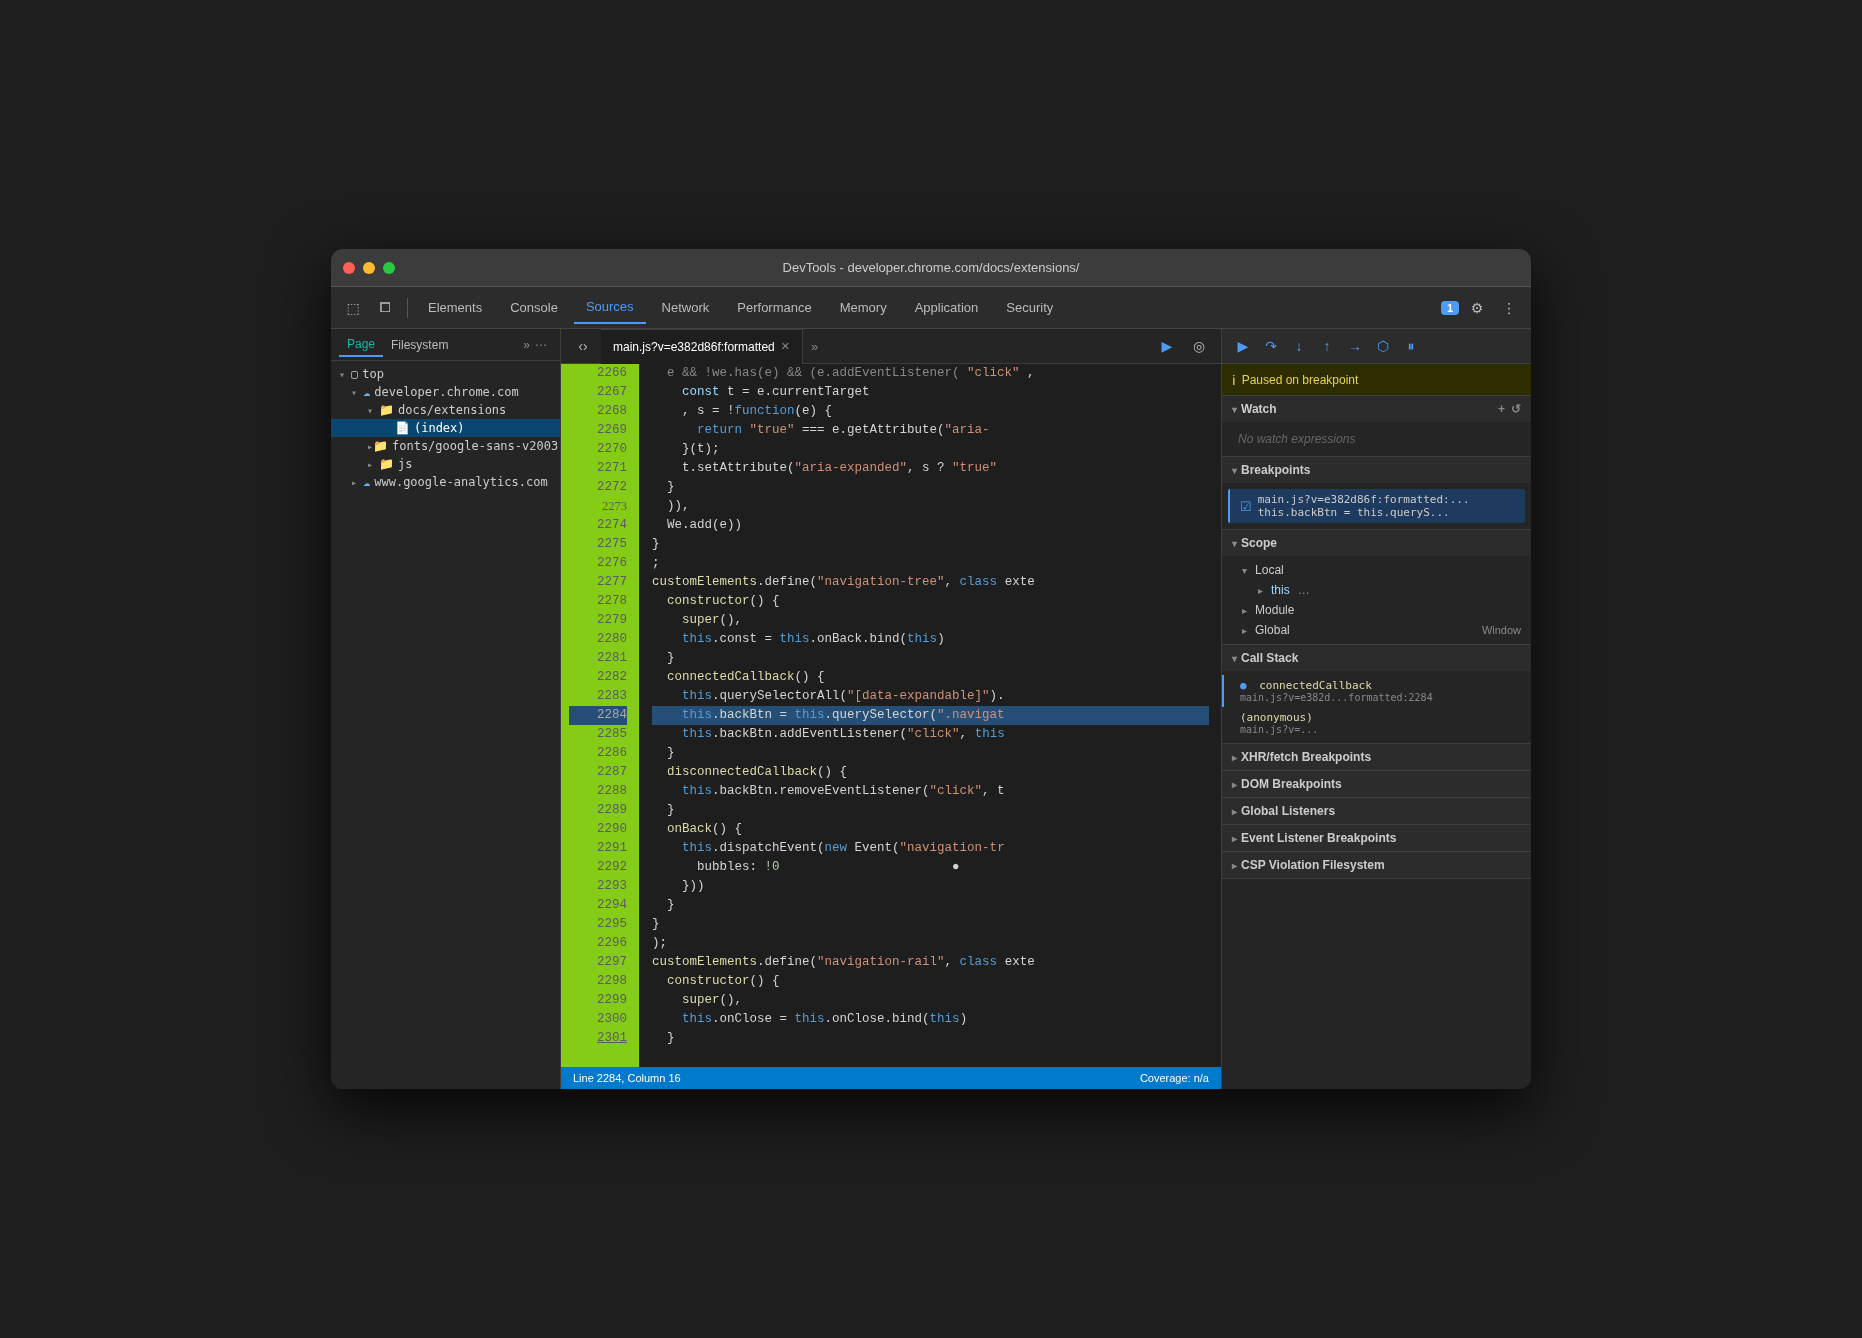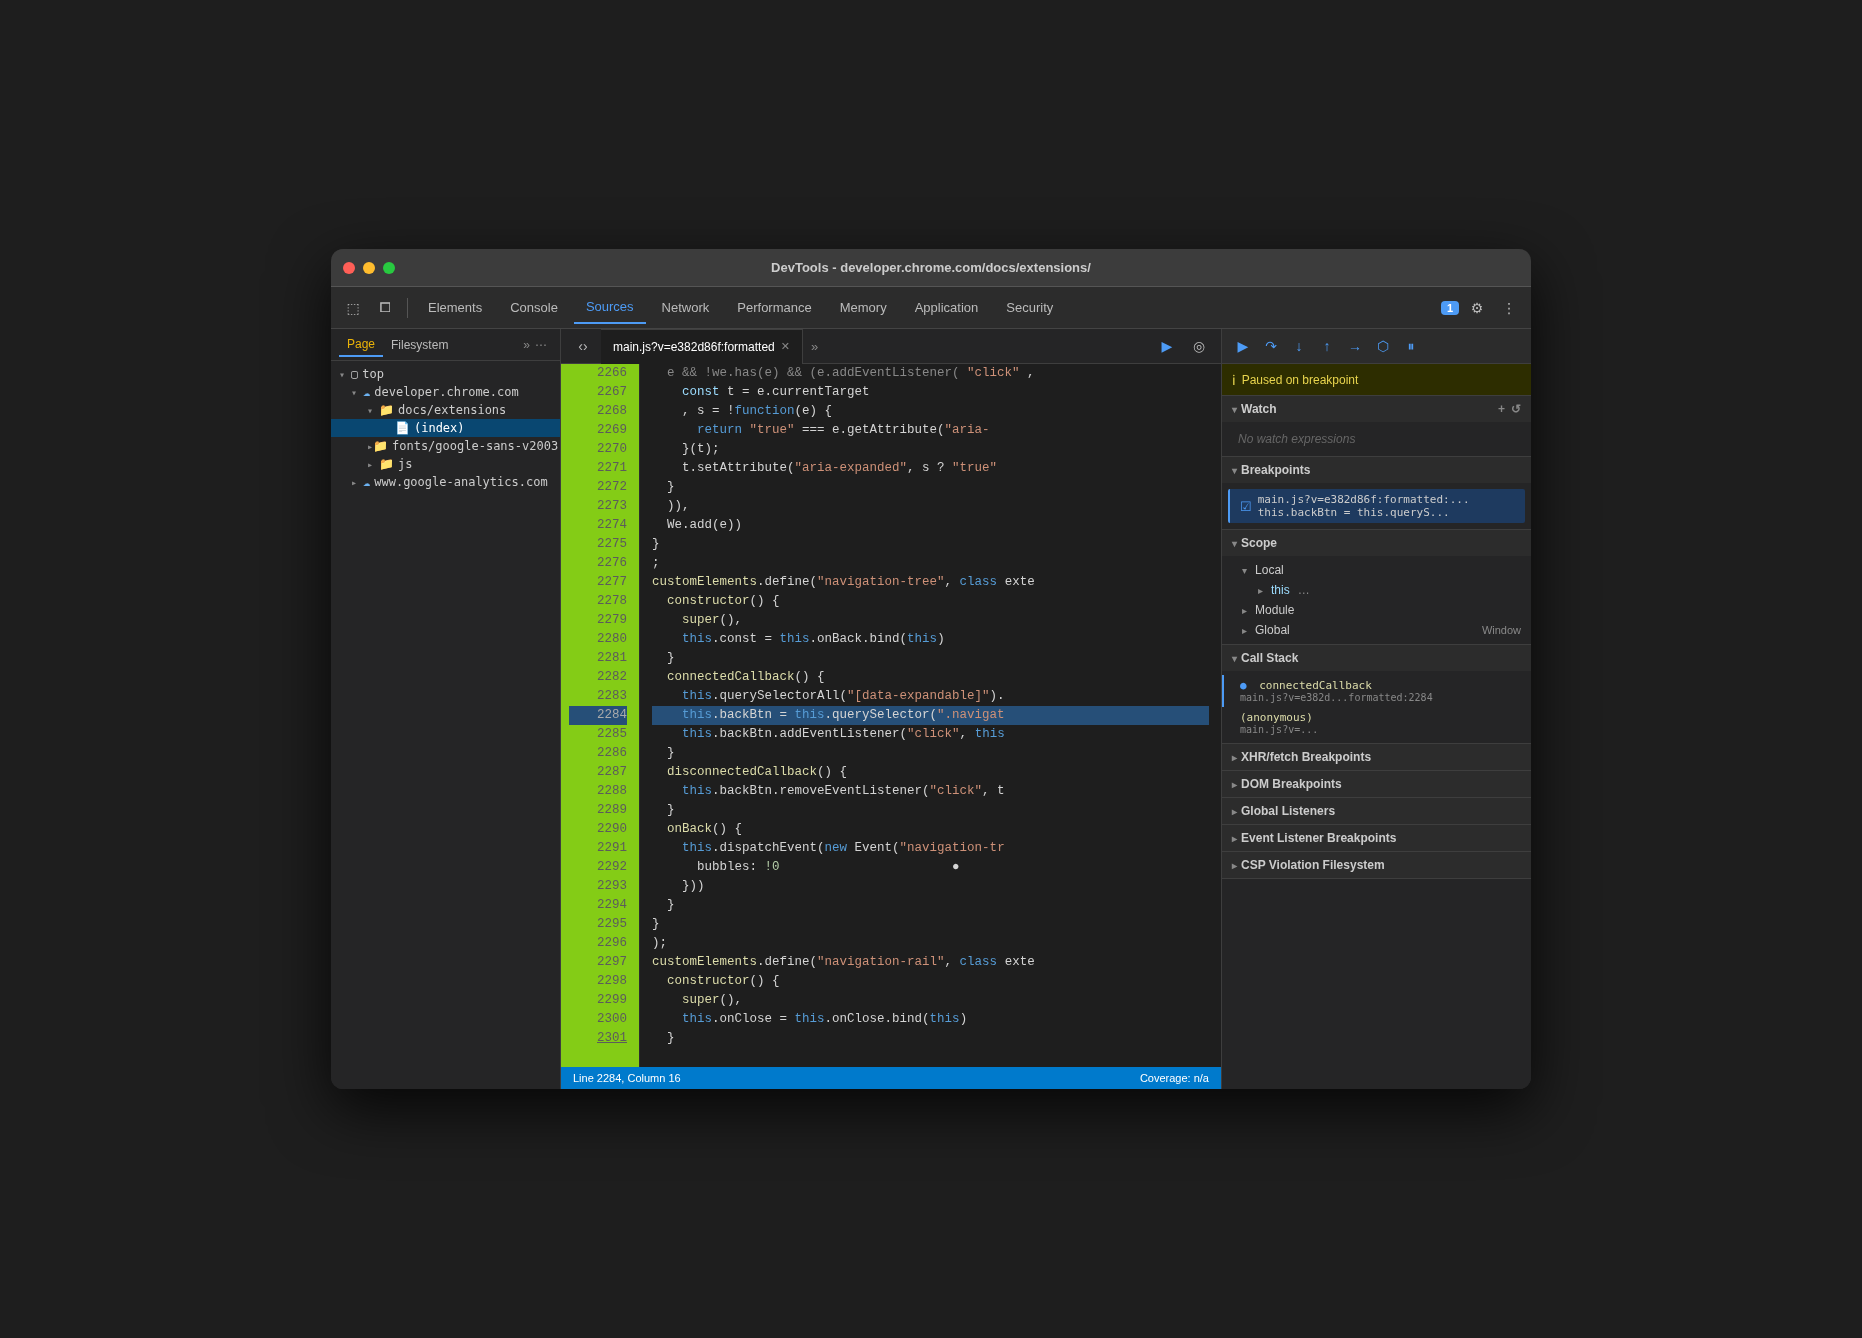--- a/index.html
+++ b/index.html
@@ -34,21 +34,21 @@
     }
     .btn-close { width: 12px; height: 12px; border-radius: 50%; background: #ff5f57; border: none; cursor: pointer; }
     .btn-min { width: 12px; height: 12px; border-radius: 50%; background: #ffbd2e; border: none; cursor: pointer; }
     .btn-max { width: 12px; height: 12px; border-radius: 50%; background: #28c940; border: none; cursor: pointer; }
     .titlebar-title {
       position: absolute;
       left: 50%;
       transform: translateX(-50%);
       color: #ccc;
       font-size: 13px;
-      font-weight: 700;
+      font-weight: 400;
     }
     .toolbar {
       background: #2c2c2c;
       height: 42px;
       display: flex;
       align-items: center;
       padding: 0 8px;
       border-bottom: 1px solid #444;
       gap: 4px;
     }
@@ -113,21 +113,21 @@
       border-bottom: 1px solid #3e3e3e;
       padding: 0 8px;
       height: 32px;
     }
     .sidebar-tab {
       padding: 4px 8px;
       color: #bbb;
       font-size: 12px;
       cursor: pointer;
     }
-    .sidebar-tab.active { color: #eab308; border-bottom: 2px solid #4d9bf5; }
+    .sidebar-tab.active { color: #14b8a6; border-bottom: 2px solid #4d9bf5; }
     .sidebar-more { margin-left: auto; color: #888; font-size: 12px; cursor: pointer; }
     .sidebar-action { width: 22px; height: 22px; display: flex; align-items: center; justify-content: center; color: #888; cursor: pointer; font-size: 12px; }
     .file-tree {
       flex: 1;
       overflow-y: auto;
       padding: 4px 0;
       font-size: 12px;
       font-family: 'SF Mono', 'Monaco', monospace;
     }
     .file-item {
@@ -429,21 +429,21 @@
 
       <div class="code-area">
         <div class="line-numbers">
           <div class="line-num" style="height:19px;">2266</div>
           <div class="line-num" style="height:19px;">2267</div>
           <div class="line-num" style="height:19px;">2268</div>
           <div class="line-num" style="height:19px;margin-left:12px;">2269</div>
           <div class="line-num" style="height:19px;">2270</div>
           <div class="line-num" style="height:19px;">2271</div>
           <div class="line-num" style="height:19px;">2272</div>
-          <div class="line-num" style="height:19px;">2273</div>
+          <div class="line-num" style="height:19px;font-family:Liberation Serif, serif;">2273</div>
           <div class="line-num" style="height:19px;">2274</div>
           <div class="line-num" style="height:19px;">2275</div>
           <div class="line-num" style="height:19px;">2276</div>
           <div class="line-num" style="height:19px;">2277</div>
           <div class="line-num" style="height:19px;">2278</div>
           <div class="line-num" style="height:19px;">2279</div>
           <div class="line-num" style="height:19px;">2280</div>
           <div class="line-num" style="height:19px;margin-left:28px;">2281</div>
           <div class="line-num" style="height:19px;">2282</div>
           <div class="line-num" style="height:19px;text-align:right;">2283</div>

